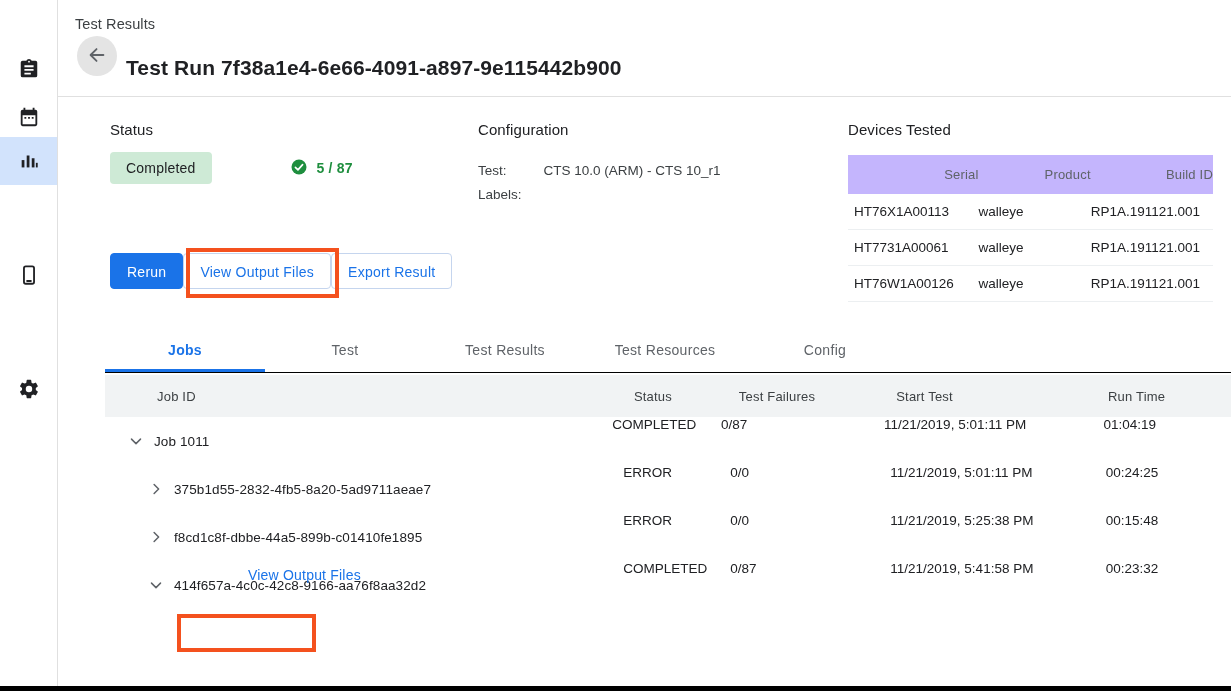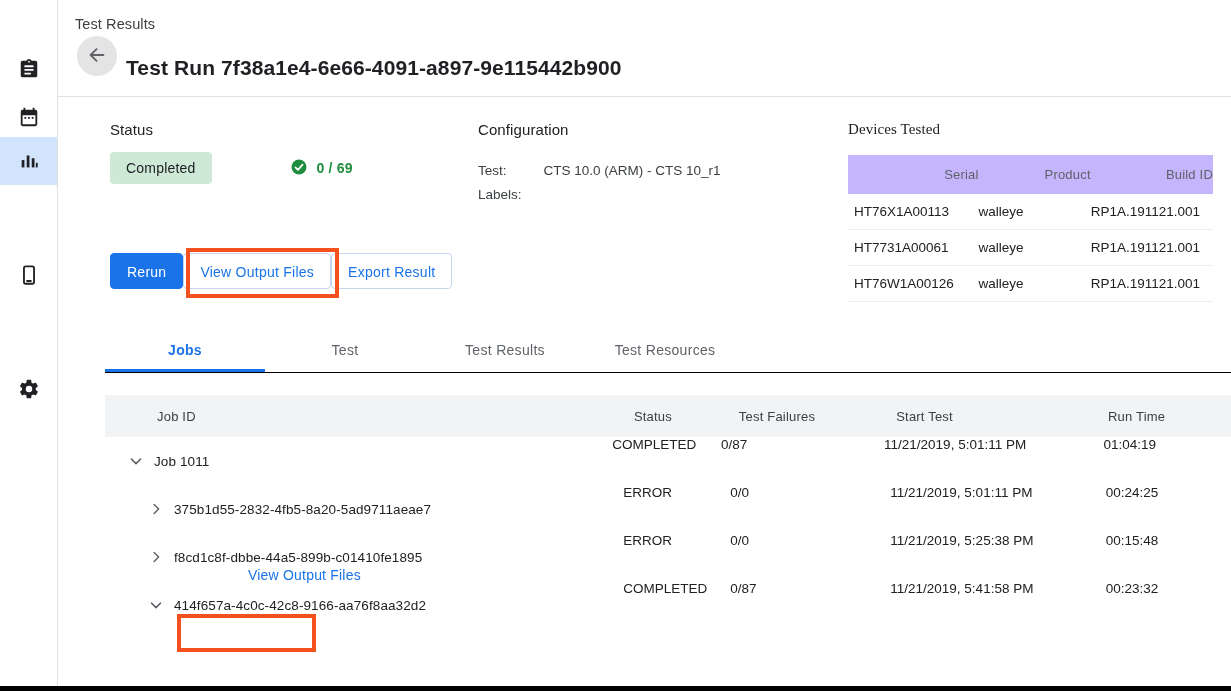--- a/index.html
+++ b/index.html
@@ -128,21 +128,21 @@
   .config-table {
     position: absolute; left: 420px; top: 64px;
     font-size: 13.5px;
     color: #3c4043;
     border-collapse: collapse;
   }
   .config-table td { padding: 0 0 4px 0; vertical-align: top; line-height: 20px; }
   .config-table td.k { padding-right: 22px; white-space: nowrap; }
 
   
-  .devices-block { position: absolute; left: 790px; top: 24px; font-family: Liberation Serif, serif; }
+  .devices-block { position: absolute; left: 790px; top: 24px; }
   .devices-table {
     position: absolute; left: 790px; top: 58px;
     width: 365px;
     border-collapse: collapse;
     font-size: 13px;
   }
   .devices-table thead th {
     background: #c4b5fd;
     color: #5f6368;
     font-weight: normal;
@@ -218,21 +218,20 @@
     font-size: 13.5px;
   }
   .jobs-head {
     display: flex;
     background: #f1f3f4;
     height: 42px;
     align-items: center;
     color: #3c4043;
     font-size: 13px;
     letter-spacing: .2px;
-    margin-top: 20px;
   }
   .jobs-row {
     display: flex;
     height: 48px;
     color: #202124;
   }
   .col-job   { width: 500px; display: flex; align-items: center; }
   .col-status{ width: 110px; }
   .col-fail  { width: 165px; }
   .col-start { width: 222px; }
@@ -336,21 +335,21 @@
     <div class="section-title status-block">Status</div>
     <div class="status-row">
       <span class="chip">Completed</span>
       <span class="pass-count">
         <span>
           <svg width="18" height="18" viewBox="0 0 24 24">
             <circle cx="12" cy="12" r="10" fill="#1e8e3e"></circle>
             <polyline points="7.2,12.4 10.6,15.8 16.8,8.8" fill="none" stroke="#ffffff" stroke-width="2.2" stroke-linecap="round" stroke-linejoin="round"></polyline>
           </svg>
         </span>
-        <span>0 / 69</span>
+        <span>5 / 87</span>
       </span>
     </div>
 
     <div class="section-title config-block">Configuration</div>
     <table class="config-table">
       <tbody>
           <tr>
         <td class="k">Test:</td>
         <td class="v">CTS 10.0 (ARM) - CTS 10_r1</td>
       </tr>
@@ -394,20 +393,21 @@
       <button class="btn btn-outline">View Output Files</button>
       <button class="btn btn-outline">Export Result</button>
     </div>
     <div class="annot" style="left:128px; top:151px; width:153px; height:50px;"></div>
 
     <div class="tabs">
       <div class="tab active">Jobs</div>
       <div class="tab">Test</div>
       <div class="tab">Test Results</div>
       <div class="tab">Test Resources</div>
+      <div class="tab">Config</div>
     </div>
 
     <div class="jobs">
       <div class="jobs-head">
         <div class="col-job">Job ID</div>
         <div class="col-status">Status</div>
         <div class="col-fail">Test Failures</div>
         <div class="col-start">Start Test</div>
         <div class="col-run">Run Time</div>
       </div>

